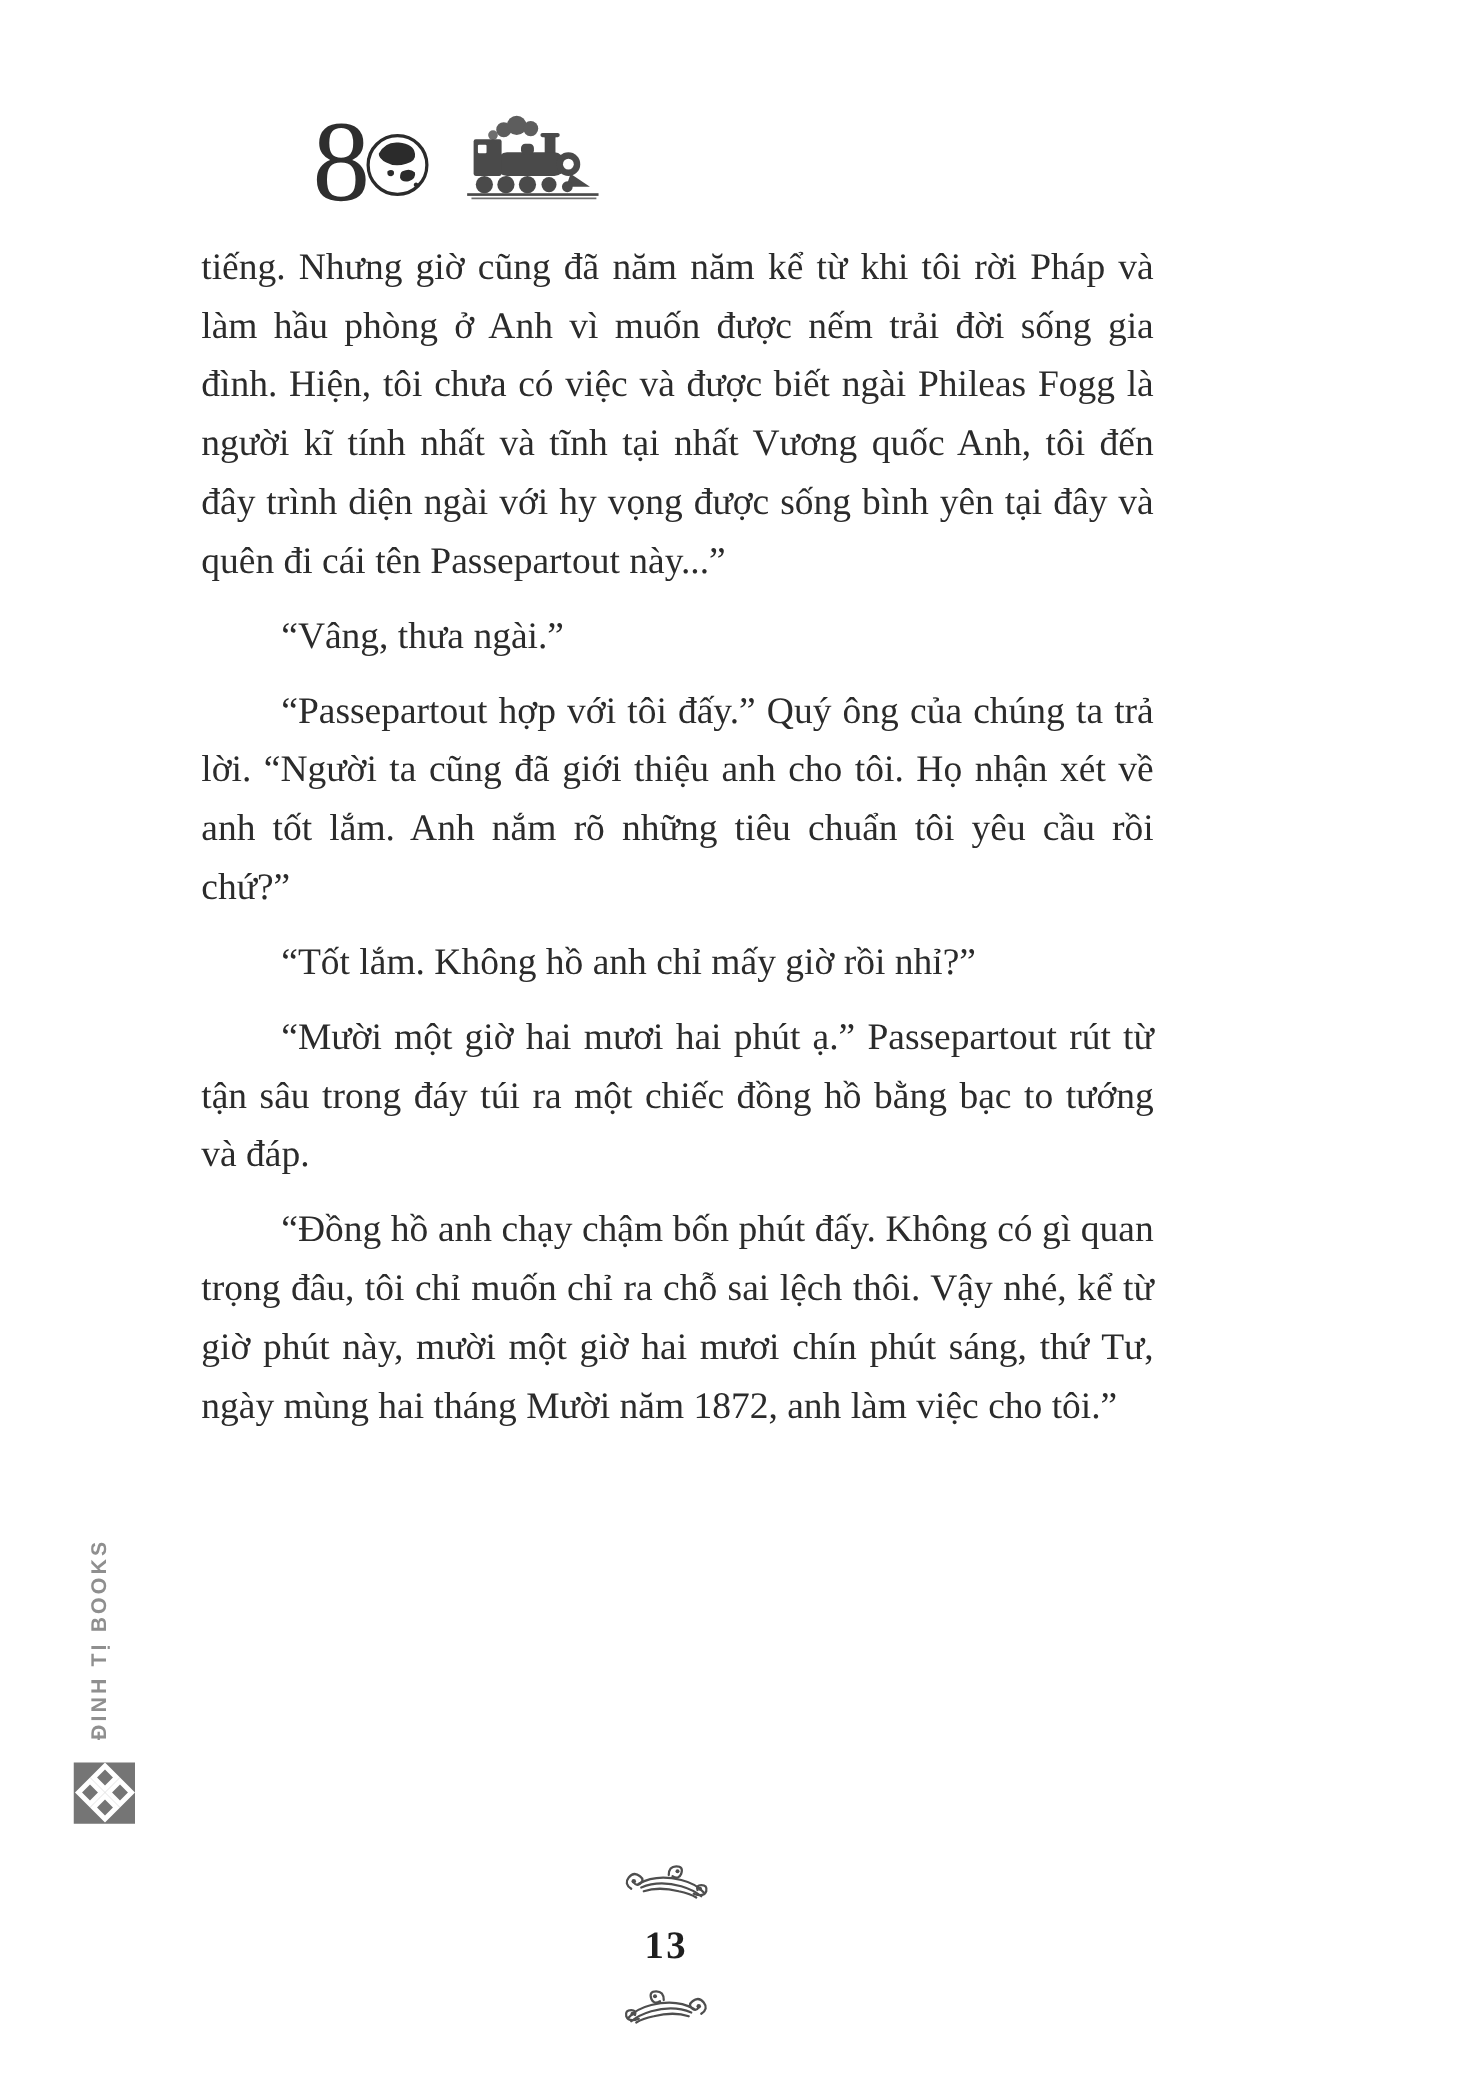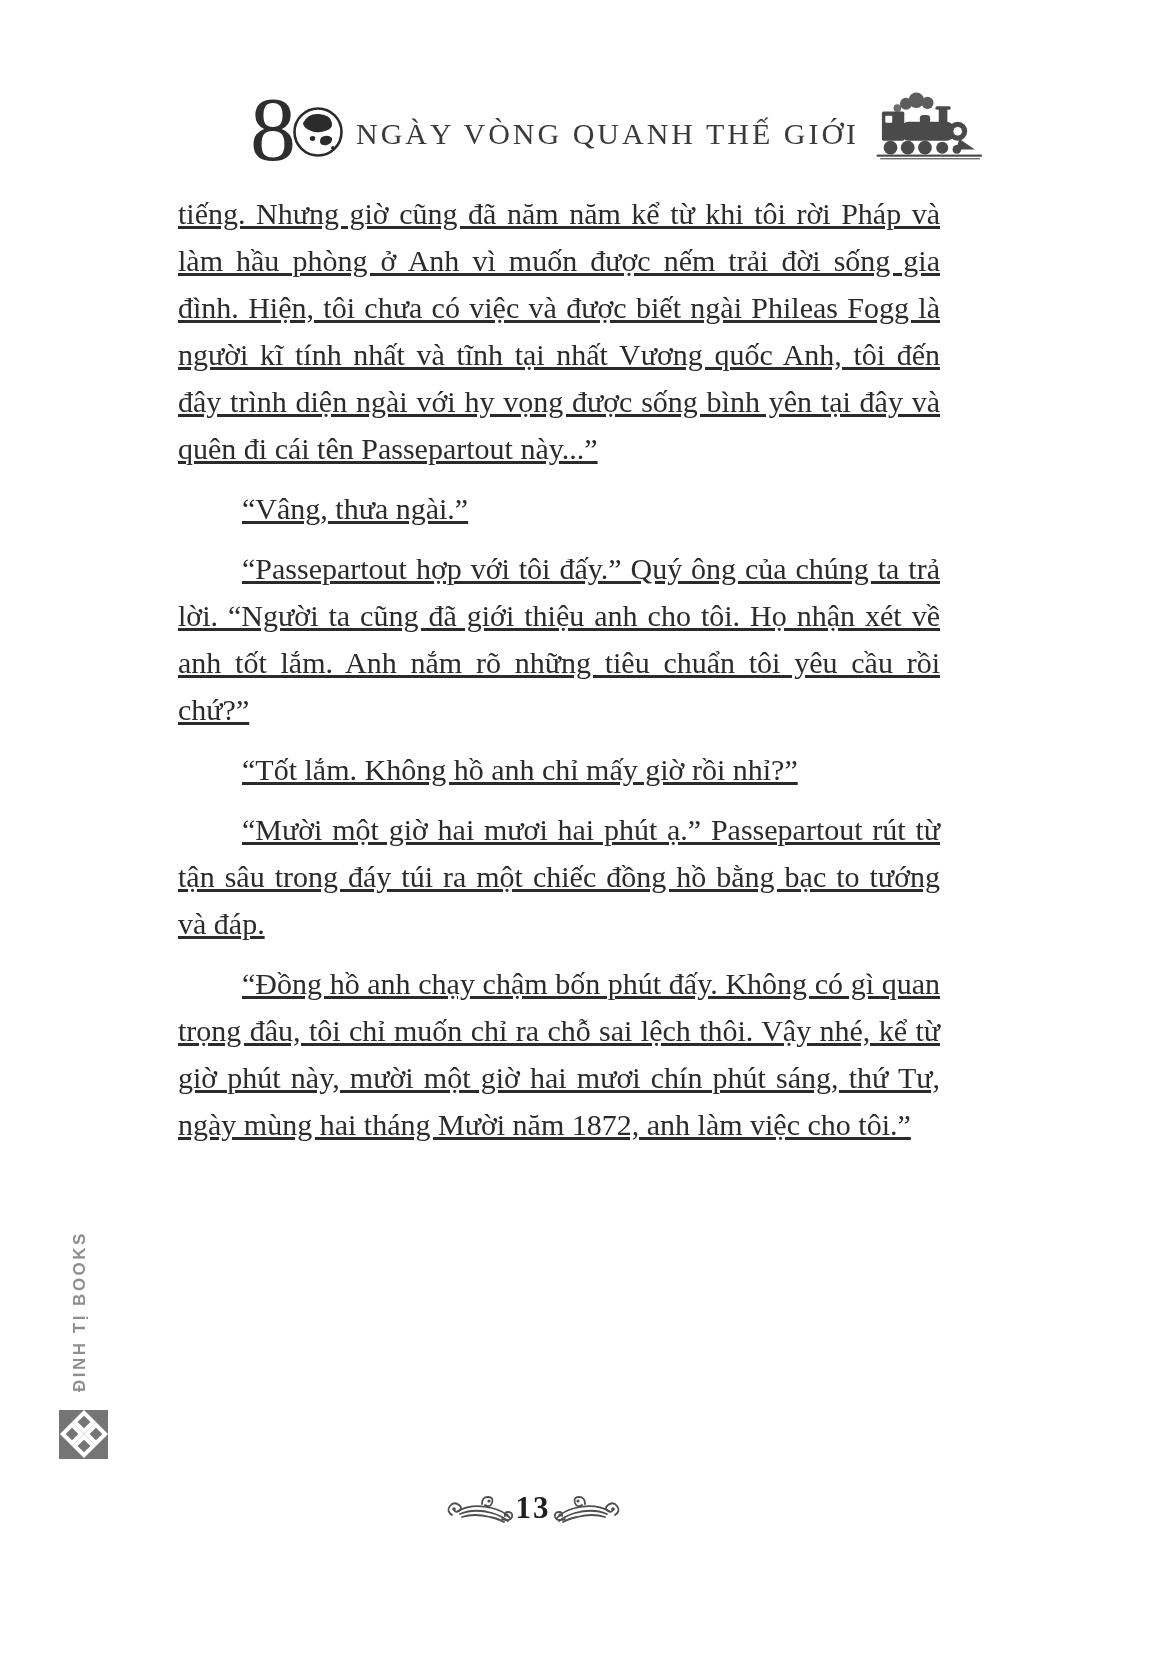--- a/index.html
+++ b/index.html
@@ -33,26 +33,25 @@
     font-size:30px;
     letter-spacing:3px;
     color:#3a3a3a;
     margin-top:10px;
   }
   .train{width:112px;height:74px;margin-left:16px;flex:0 0 auto;margin-top:-4px;}
 
   
   .body-text{
     position:absolute;
-    top:190px;left:178px;
+    top:190px;left:161px;
     width:762px;
     font-size:30px;
     line-height:47px;
     text-align:justify;
-    text-decoration:underline;
   }
   .body-text p{
     margin:0 0 13px 0;
     text-indent:64px;
   }
   .body-text p.first{text-indent:0;}
 
   
   .publisher-vertical{
     position:absolute;
@@ -74,23 +73,24 @@
     background:#757575;
   }
   .publisher-logo svg{display:block;width:100%;height:100%;}
 
   
   .footer{
     position:absolute;
     top:1490px;left:403px;
     width:260px;
     display:flex;
-    align-items:flex-end;
+    align-items:center;
     justify-content:center;
-    gap:0;
+    gap:16px;
+    flex-direction:column;
   }
   .page-number{
     font-size:31px;
     font-weight:bold;
     color:#1f1f1f;
     letter-spacing:2px;
   }
   .flourish{width:72px;height:32px;flex:0 0 auto;}
   .flourish.mirror{transform:scaleX(-1);}
 </style>
@@ -103,21 +103,20 @@
     <span class="big-number">8</span>
 
     <svg class="globe" viewBox="0 0 52 52">
       <circle cx="26" cy="26" r="23.5" fill="#ffffff" stroke="#2b2b2b" stroke-width="2.6"></circle>
       <path d="M11,17 Q16,7 27,8 Q39,9 40,17 Q41,23 33,25 Q24,28 17,24 Q11,21 11,17 Z" fill="#2b2b2b"></path>
       <path d="M30,31 Q36,28 40,32 Q41,37 35,39 Q29,40 28,36 Q28,32 30,31 Z" fill="#2b2b2b"></path>
       <path d="M18,31 q3,-2 5,0 q1,3 -2,4 q-4,0 -3,-4 Z" fill="#2b2b2b"></path>
       <path d="M41,40 q3,1 1,3 q-3,1 -3,-1 q0,-2 2,-2 Z" fill="#2b2b2b"></path>
     </svg>
 
-    <span class="header-title">NGÀY VÒNG QUANH THẾ GIỚI</span>
 
     <svg class="train" viewBox="0 0 130 80">
       <g fill="#4a4a4a">
         <circle cx="36" cy="13" r="7" fill="#5d5d5d"></circle>
         <circle cx="48" cy="9" r="9" fill="#5d5d5d"></circle>
         <circle cx="61" cy="12" r="7" fill="#5d5d5d"></circle>
         <circle cx="26" cy="18" r="4.5" fill="#6e6e6e"></circle>
         <rect x="74" y="18" width="10" height="20" rx="2"></rect>
         <rect x="70" y="16" width="18" height="4" rx="2"></rect>
         <rect x="30" y="34" width="62" height="22" rx="9"></rect>

